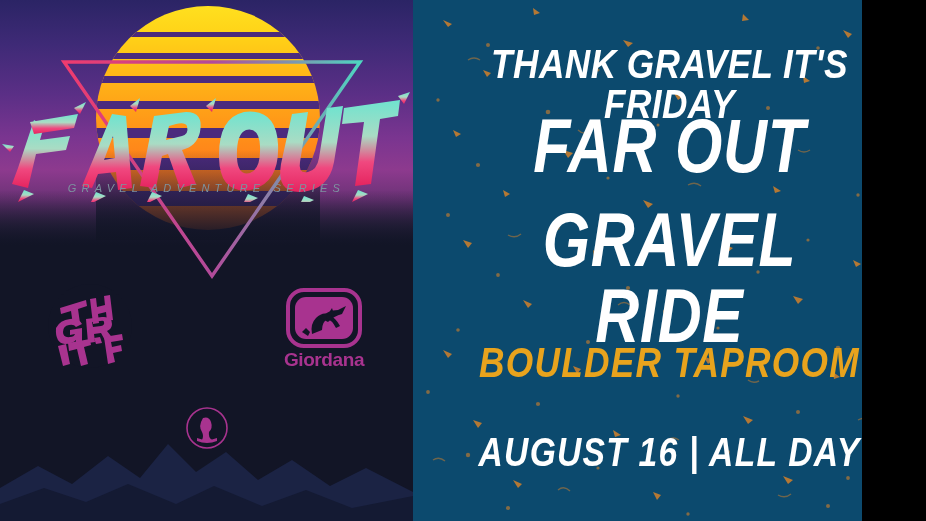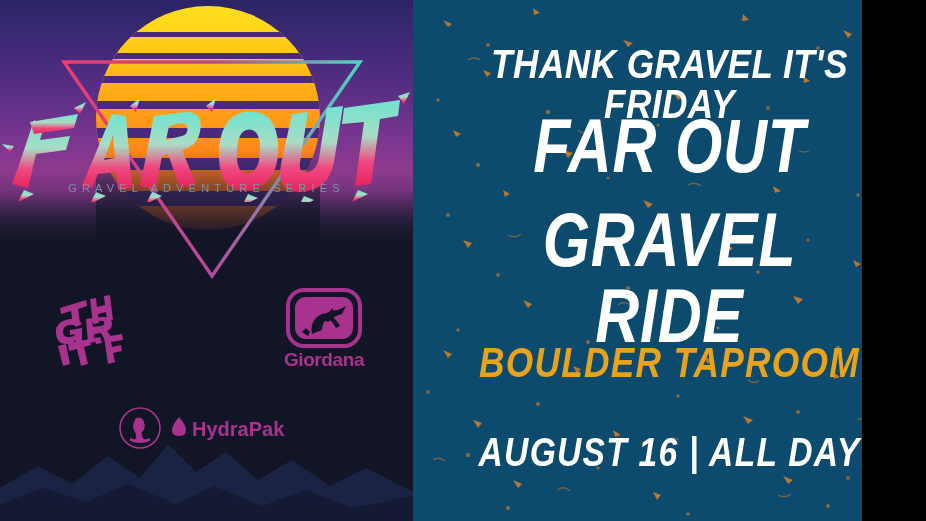--- a/index.html
+++ b/index.html
@@ -26,21 +26,21 @@
 
   
   .mtn{position:absolute;left:0;bottom:0;width:413px;height:95px;}
 
   
   .tri{position:absolute;left:0;top:0;width:413px;height:300px;}
 
   
   .farout{position:absolute;left:0;top:92px;width:413px;height:110px;}
   .tagline{position:absolute;left:0;top:182px;width:413px;text-align:center;
-       font-size:11px;letter-spacing:5.2px;color:#7d93a0;font-weight:400;}
+       font-size:11px;letter-spacing:5.2px;color:#7d93a0;font-weight:400;font-style:italic;}
 
   
   .badge-tgf{position:absolute;left:46px;top:282px;width:88px;height:88px;}
   .giordana{position:absolute;left:276px;top:288px;width:96px;height:84px;}
   .sponsor-row{position:absolute;left:0;width:413px;display:flex;align-items:center;justify-content:center;}
   .r1{top:406px;height:44px;}
   .r2{top:448px;height:46px;}
   .sp{display:flex;align-items:center;justify-content:center;}
   .sp-bird{width:44px;}
   .sp-hydra{width:128px;margin-left:6px;}
@@ -181,26 +181,20 @@
       </g>
       <text x="48" y="78" font-family="Liberation Sans,sans-serif" font-size="19" font-weight="700" fill="#a8338f" text-anchor="middle" letter-spacing="-0.4">Giordana</text>
     </svg>
 
     <div class="sponsor-row r1">
       <div class="sp">
         <svg class="sp-bird" viewBox="0 0 44 44">
           <circle cx="22" cy="22" r="20" fill="none" stroke="#a8338f" stroke-width="1.6"></circle>
           <path d="M18 12 q6 -2 8 4 q2 6 -2 10 q-1 5 3 8 l-10 0 q2 -4 0 -8 q-4 -6 1 -14 Z" fill="#a8338f"></path>
           <path d="M12 32 q10 4 20 0 l0 3 q-10 4 -20 0 Z" fill="#a8338f"></path>
-        </svg>
-      </div>
-      <div class="sp">
-        <svg class="sp-hydra" viewBox="0 0 128 30">
-          <path d="M11 4 q7 8 7 13 q0 6 -7 6 q-7 0 -7 -6 q0 -5 7 -13 Z" fill="#a8338f"></path>
-          <text x="24" y="23" font-family="Liberation Sans,sans-serif" font-size="20" font-weight="700" fill="#a8338f">HydraPak</text>
         </svg>
       </div>
     </div>
 
   </div>
 
   <div class="right">
     <svg class="speck" viewBox="0 0 513 521">
       <g fill="#f58a1f">
         <g opacity=".85">

